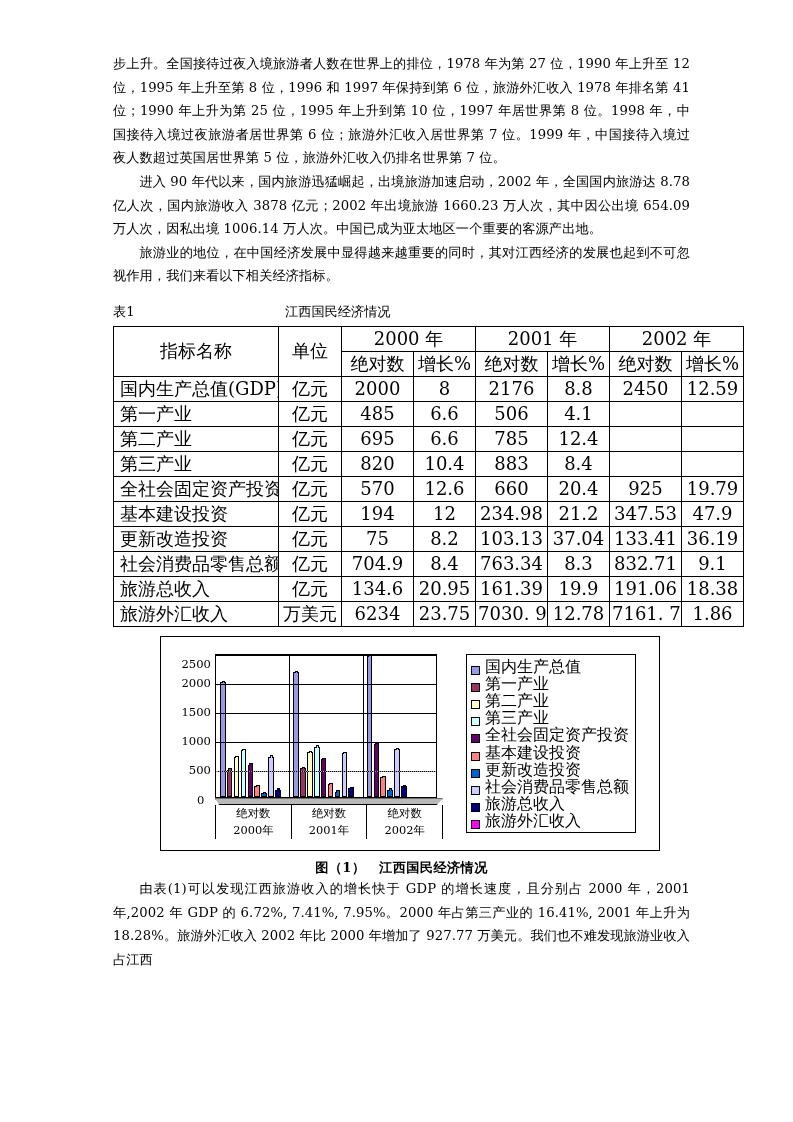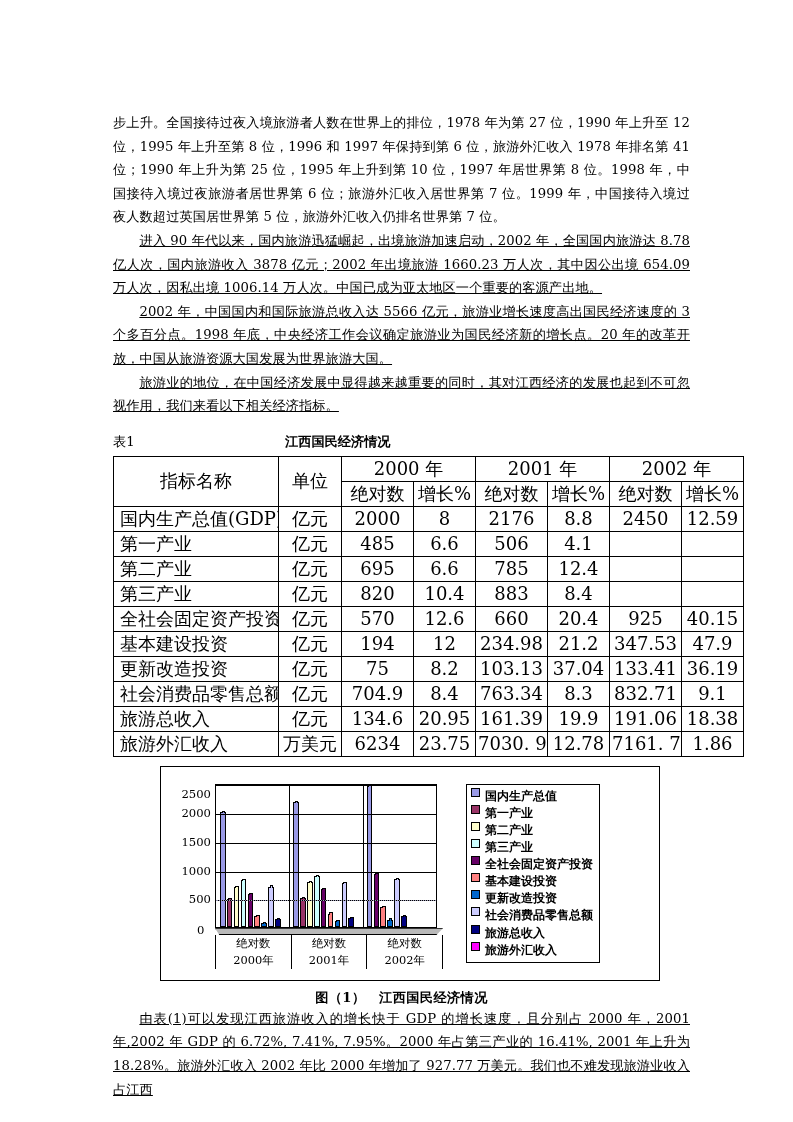--- a/index.html
+++ b/index.html
@@ -7,42 +7,42 @@
     width:793px;height:1122px;
     background:#ffffff;
     font-family:"DejaVu Serif","Liberation Serif",serif;
     color:#000;
     overflow:hidden;
   }
   .page{
     position:relative;
     width:793px;height:1122px;
     box-sizing:border-box;
-    padding:111px 103px 0 113px;
+    padding:52px 103px 0 113px;
   }
   p.para{
     margin:0;
     font-size:13.2px;
     line-height:23.6px;
     text-align:justify;
     text-justify:inter-ideograph;
     letter-spacing:0.1px;
   }
-  p.indent{text-indent:2em;text-decoration:underline;}
+  p.indent{text-indent:2em;}
 
   
   .tbl-caption{
     margin-top:14px;
     font-size:13.2px;
     line-height:20px;
     display:flex;
     gap:20px;
   }
   .tbl-caption .lbl{width:152px;}
-  .tbl-caption .ttl{font-weight:bold;}
+  .tbl-caption .ttl{font-weight:normal;}
 
   
   table.econ{
     border-collapse:collapse;
     width:100%;
     margin-top:4px;
     font-size:18px;
     table-layout:fixed;
   }
   table.econ td,table.econ th{
@@ -189,26 +189,25 @@
   
   .legend{
     margin-left:16px;
     border:1px solid #000;
     padding:3px 6px 3px 4px;
     background:#fff;
     box-sizing:border-box;
   }
   .lrow{
     display:flex;
-    align-items:flex-start;
+    align-items:flex-end;
     height:17.1px;
-    font-size:12px;
+    font-size:16px;
     line-height:17px;
     white-space:nowrap;
-    font-weight:bold;
   }
   .swatch{
     width:9px;height:9px;
     border:1px solid #000;
     margin-right:5px;
     flex:0 0 auto;
     box-sizing:border-box;
   }
 
   .fig-caption{
@@ -220,21 +219,20 @@
   }
   .after-fig{margin-top:2px;}
 </style>
 </head>
 <body>
 
 <div class="page">
 
   <p class="para">步上升。全国接待过夜入境旅游者人数在世界上的排位，1978 年为第 27 位，1990 年上升至 12 位，1995 年上升至第 8 位，1996 和 1997 年保持到第 6 位，旅游外汇收入 1978 年排名第 41 位；1990 年上升为第 25 位，1995 年上升到第 10 位，1997 年居世界第 8 位。1998 年，中国接待入境过夜旅游者居世界第 6 位；旅游外汇收入居世界第 7 位。1999 年，中国接待入境过夜人数超过英国居世界第 5 位，旅游外汇收入仍排名世界第 7 位。</p>
   <p class="para indent">进入 90 年代以来，国内旅游迅猛崛起，出境旅游加速启动，2002 年，全国国内旅游达 8.78 亿人次，国内旅游收入 3878 亿元；2002 年出境旅游 1660.23 万人次，其中因公出境 654.09 万人次，因私出境 1006.14 万人次。中国已成为亚太地区一个重要的客源产出地。</p>
-  <p class="para indent">2002 年，中国国内和国际旅游总收入达 5566 亿元，旅游业增长速度高出国民经济速度的 3 个多百分点。1998 年底，中央经济工作会议确定旅游业为国民经济新的增长点。20 年的改革开放，中国从旅游资源大国发展为世界旅游大国。</p>
   <p class="para indent">旅游业的地位，在中国经济发展中显得越来越重要的同时，其对江西经济的发展也起到不可忽视作用，我们来看以下相关经济指标。</p>
 
   <div class="tbl-caption">
     <span class="lbl">表1</span>
     <span class="ttl">江西国民经济情况</span>
   </div>
 
   <table class="econ">
     <colgroup>
       <col class="c-name">
@@ -305,21 +303,21 @@
           <td></td>
         </tr>
         <tr>
           <td class="name">全社会固定资产投资</td>
           <td>亿元</td>
           <td>570</td>
           <td>12.6</td>
           <td>660</td>
           <td>20.4</td>
           <td>925</td>
-          <td>40.15</td>
+          <td>19.79</td>
         </tr>
         <tr>
           <td class="name">基本建设投资</td>
           <td>亿元</td>
           <td>194</td>
           <td>12</td>
           <td>234.98</td>
           <td>21.2</td>
           <td>347.53</td>
           <td>47.9</td>

